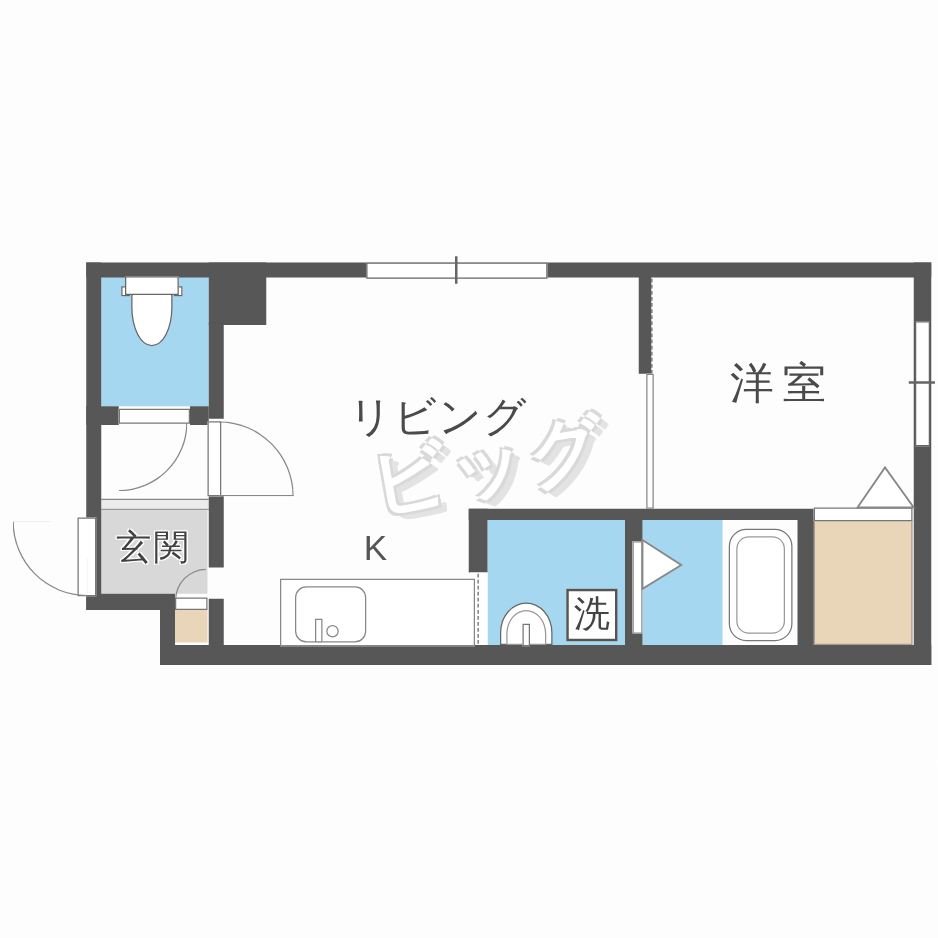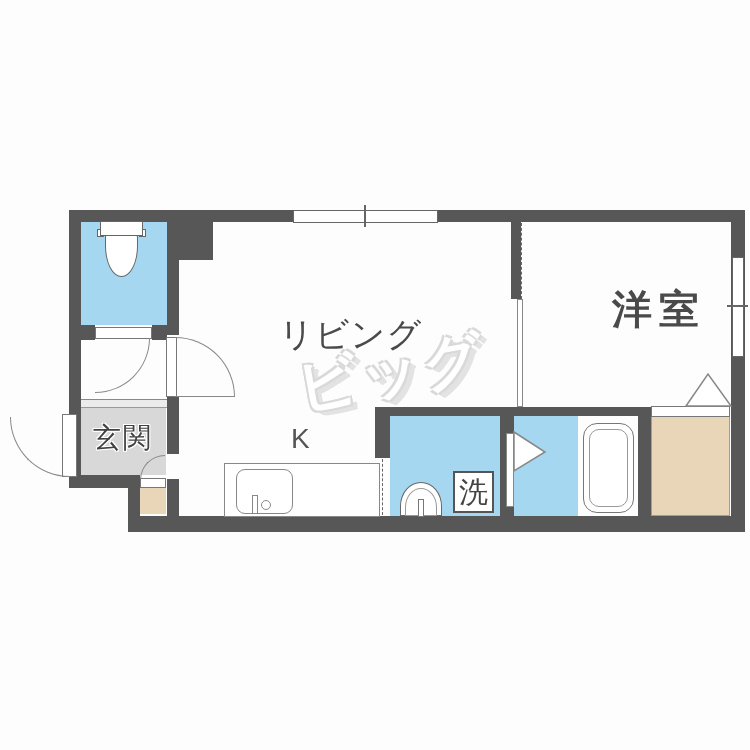--- a/index.html
+++ b/index.html
@@ -107,20 +107,20 @@
   <div class="fixture" style="left:583px;top:423px;width:51px;height:90px;border-radius:14px;border-color:#777;"></div>
   <div class="fixture-light" style="left:589px;top:429px;width:39px;height:78px;border-radius:10px;"></div>
 
   <svg class="overlay">
     <polygon points="686,406 708,374 731,406" fill="#ffffff" stroke="#888" stroke-width="1.5"></polygon>
     <polygon points="514,432 545,452 514,471" fill="#ffffff" stroke="#888" stroke-width="1.5"></polygon>
   </svg>
 
   <div id="watermark">ビッグ</div>
   <div class="label" style="left:279px;top:317px;font-size:34px;letter-spacing:1px;">リビング</div>
-  <div class="label" style="left:612px;top:289px;font-size:40px;letter-spacing:7px;font-weight:bold;">洋室</div>
+  <div class="label" style="left:584px;top:289px;font-size:35px;letter-spacing:7px;">洋室</div>
   <div class="label" style="left:93px;top:424px;font-size:28px;letter-spacing:2px;color:#424242;text-shadow:-1px -1px 0 #fff,1px -1px 0 #fff,-1px 1px 0 #fff,1px 1px 0 #fff;">玄関</div>
   <div class="label" style="left:291px;top:425px;font-size:28px;color:#555;">K</div>
   <div class="abs" style="left:453px;top:471px;width:41px;height:42px;background:#fff;border:2px solid #555;box-sizing:border-box;display:flex;align-items:center;justify-content:center;z-index:2;">
     <span class="label" style="position:static;font-size:29px;color:#444;">洗</span>
   </div>
 
 </div>
 
 </body></html>

